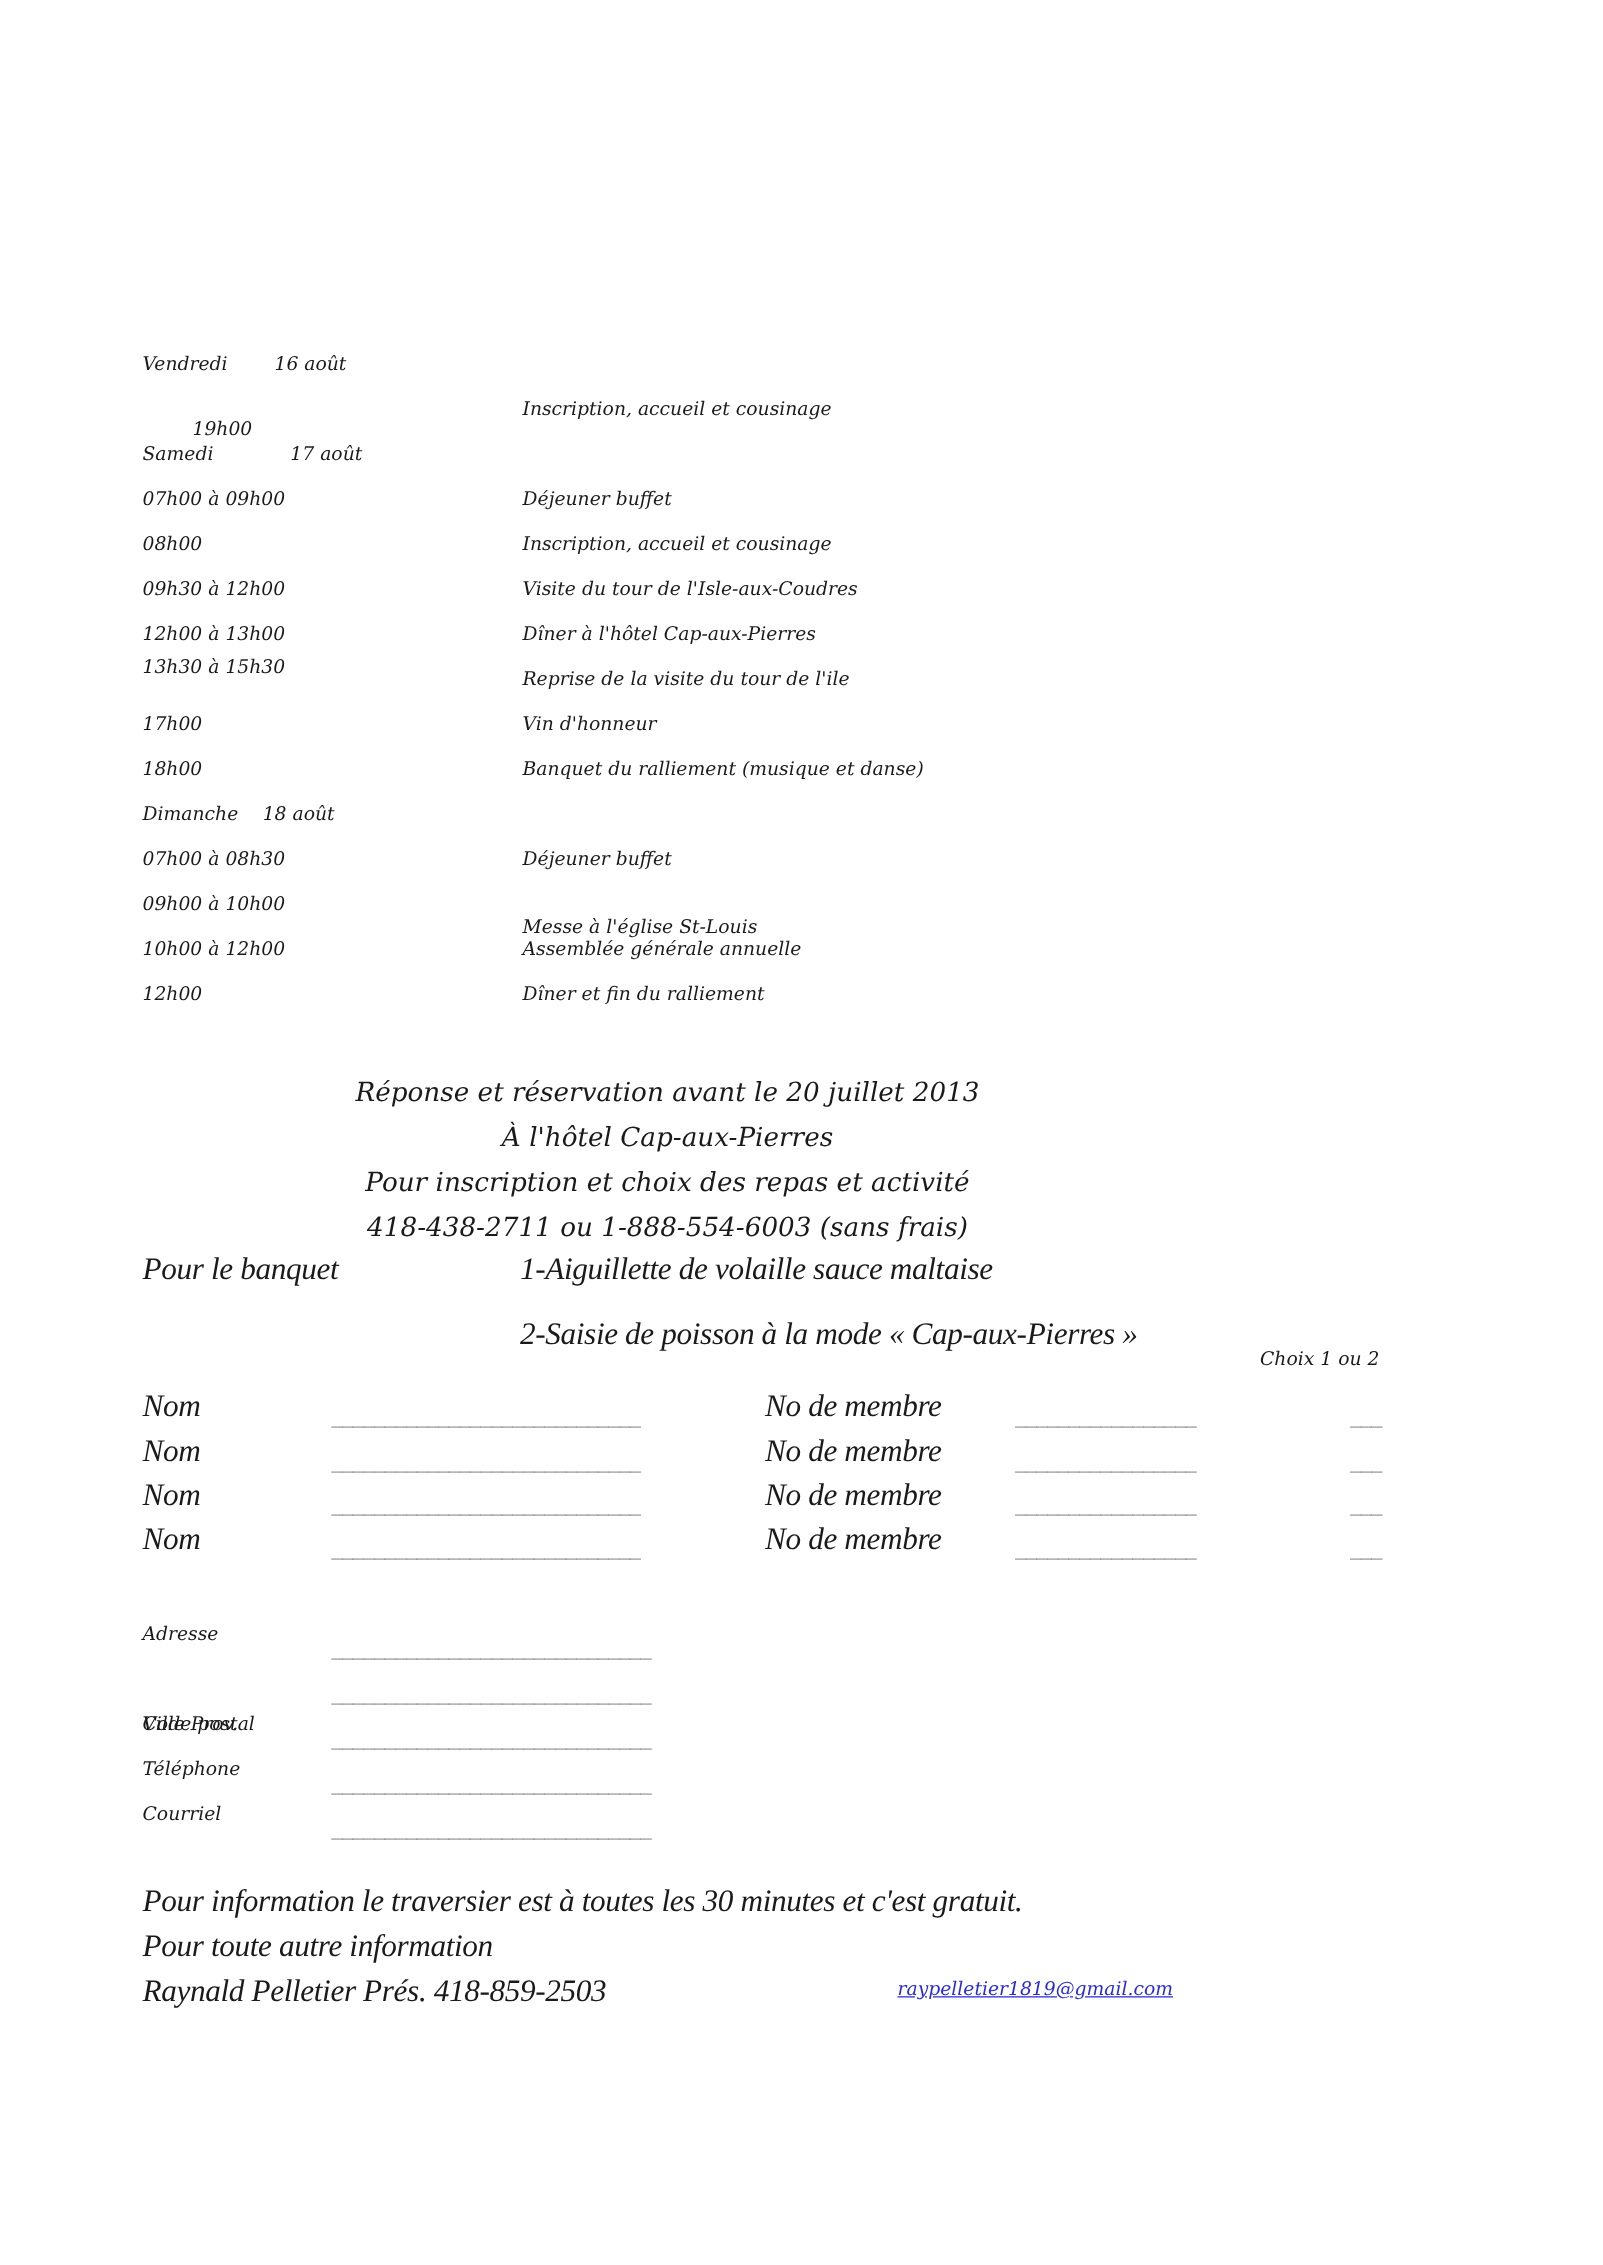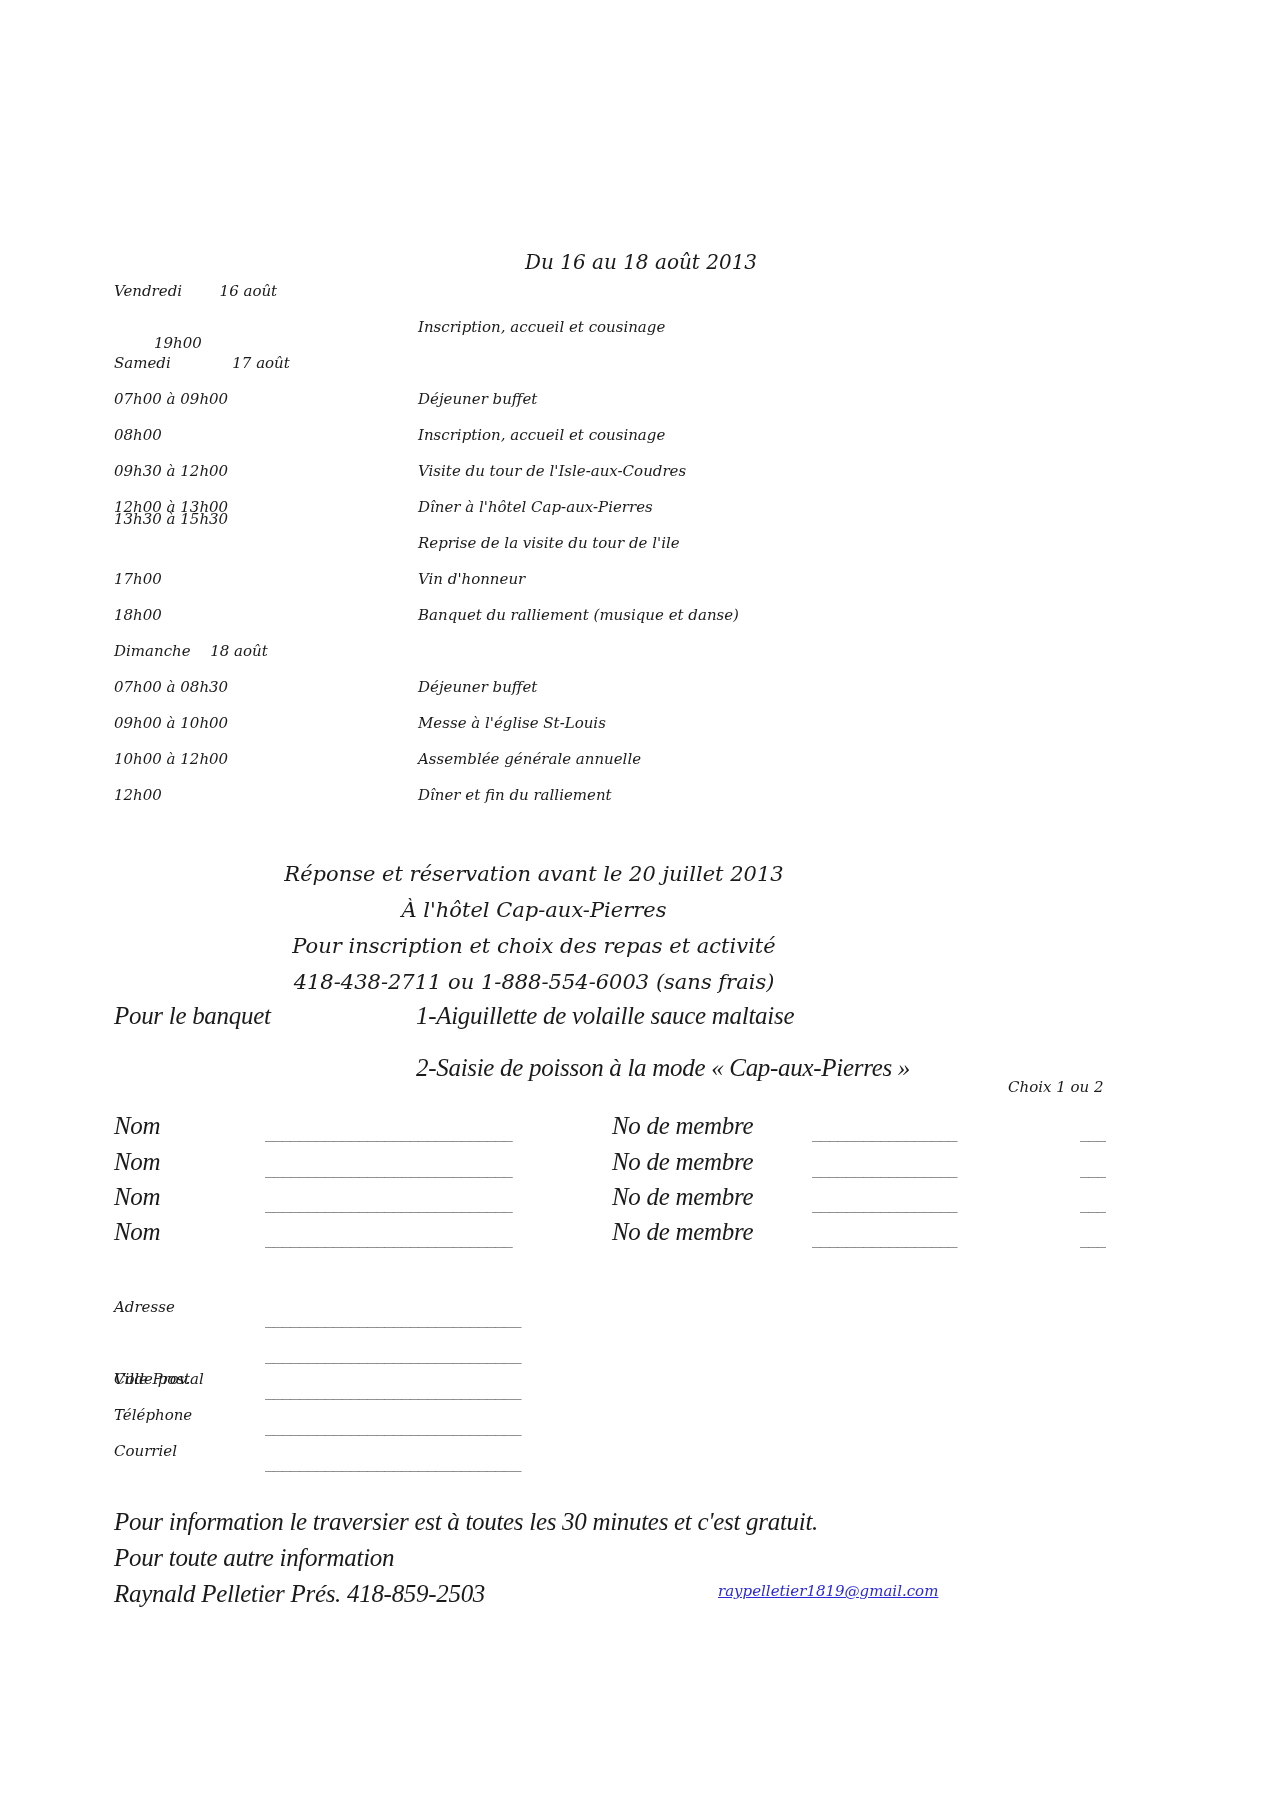--- a/index.html
+++ b/index.html
@@ -60,21 +60,20 @@
       color: #2a2ad8;
       text-decoration: underline;
       cursor: pointer;
     }
   </style>
 </head>
 <body>
 
 <div class="page">
 
-  <div class="abs subtitle">Du 16 au 18 août 2013</div>
 
   <div>
 
     <div class="abs row-text left-col" style="top:282px;">
       <span>Vendredi</span>
       <span style="display:inline-block;width:28px;"></span>
       <span>16 août</span>
     </div>
 
     <div class="abs row-text left-col" style="top:334px;margin-left:40px;">19h00</div>
@@ -91,40 +90,40 @@
 
     <div class="abs row-text left-col" style="top:426px;">08h00</div>
     <div class="abs row-text right-col" style="top:426px;">Inscription, accueil et cousinage</div>
 
     <div class="abs row-text left-col" style="top:462px;">09h30 à 12h00</div>
     <div class="abs row-text right-col" style="top:462px;">Visite du tour de l'Isle-aux-Coudres</div>
 
     <div class="abs row-text left-col" style="top:498px;">12h00 à 13h00</div>
     <div class="abs row-text right-col" style="top:498px;">Dîner à l'hôtel Cap-aux-Pierres</div>
 
-    <div class="abs row-text left-col" style="top:510px;">13h30 à 15h30</div>
+    <div class="abs row-text left-col" style="top:524px;">13h30 à 15h30</div>
     <div class="abs row-text right-col" style="top:534px;">Reprise de la visite du tour de l'ile</div>
 
     <div class="abs row-text left-col" style="top:570px;">17h00</div>
     <div class="abs row-text right-col" style="top:570px;">Vin d'honneur</div>
 
     <div class="abs row-text left-col" style="top:606px;">18h00</div>
     <div class="abs row-text right-col" style="top:606px;">Banquet du ralliement (musique et danse)</div>
 
     <div class="abs row-text left-col" style="top:642px;">
       <span>Dimanche</span>
       <span style="display:inline-block;width:10px;"></span>
       <span>18 août</span>
     </div>
 
     <div class="abs row-text left-col" style="top:678px;">07h00 à 08h30</div>
     <div class="abs row-text right-col" style="top:678px;">Déjeuner buffet</div>
 
     <div class="abs row-text left-col" style="top:714px;">09h00 à 10h00</div>
-    <div class="abs row-text right-col" style="top:714px;">Messe à l'église St-Louis</div>
+    <div class="abs row-text right-col" style="top:732px;">Messe à l'église St-Louis</div>
 
     <div class="abs row-text left-col" style="top:750px;">10h00 à 12h00</div>
     <div class="abs row-text right-col" style="top:750px;">Assemblée générale annuelle</div>
 
     <div class="abs row-text left-col" style="top:786px;">12h00</div>
     <div class="abs row-text right-col" style="top:786px;">Dîner et fin du ralliement</div>
   </div>
 
   <div>
     <div class="abs center-line" style="top:862px;">Réponse et réservation avant le 20 juillet 2013</div>

